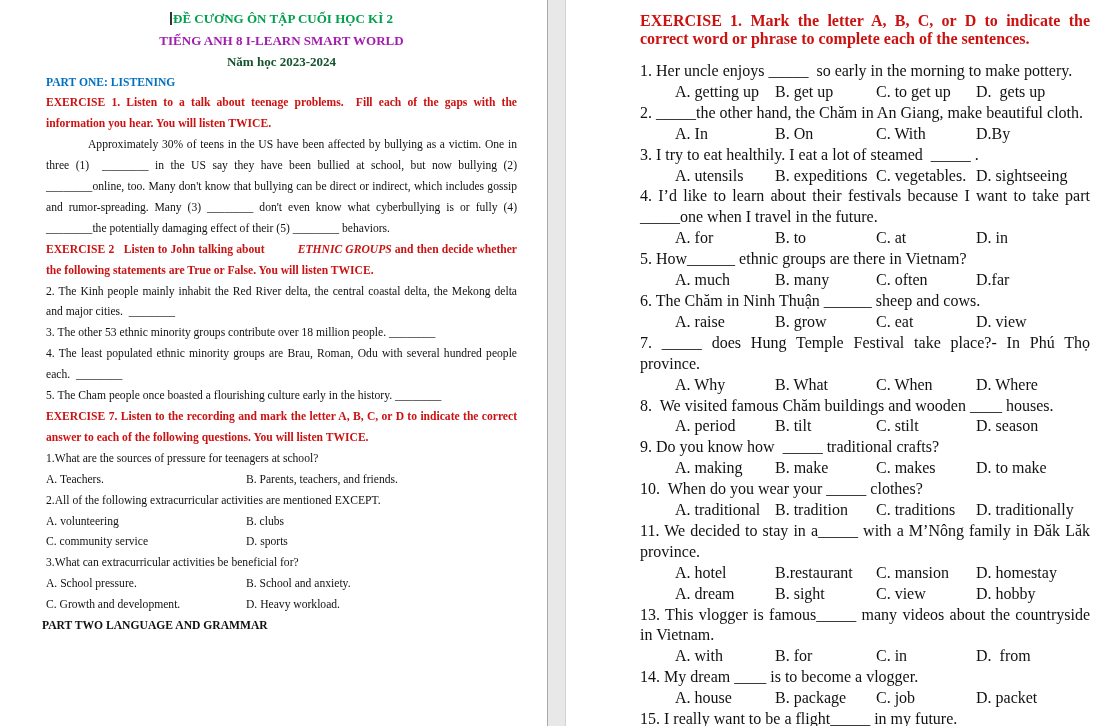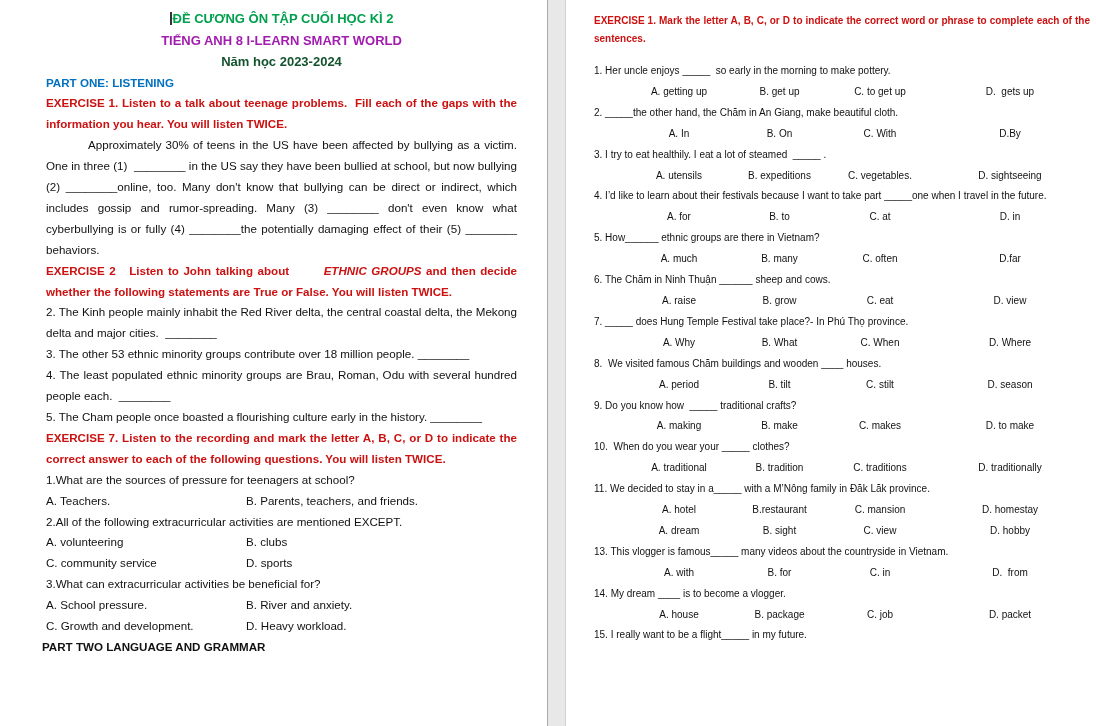--- a/index.html
+++ b/index.html
@@ -1,42 +1,42 @@
 <!DOCTYPE html>
 <html lang="en"><head>
 <meta charset="utf-8">
 <style>
   html,body{margin:0;padding:0;background:#ffffff;}
   .screen{
     width:1096px;height:726px;overflow:hidden;display:flex;
-    font-family:Liberation Sans, sans-serif;
+    font-family:Liberation Serif, serif;
     color:#111;background:#fff;
   }
   
   .page{box-sizing:border-box;background:#fff;}
   .page-left{width:547px;padding:8px 30px 0 46px;}
   .gutter{width:17px;background:#e8e8e8;border-left:1px solid #a9a9a9;border-right:1px solid #d2d2d2;height:726px;}
-  .page-right{flex:1;padding:12px 6px 0 28px;font-size:10px;line-height:20.9px;}
+  .page-right{flex:1;padding:12px 6px 0 74px;font-size:16px;line-height:20.9px;}
   
   .page-left{font-size:11.6px;line-height:20.9px;}
   .title-line{font-size:13px;font-weight:700;line-height:21.5px;text-align:center;white-space:nowrap;}
   .t1{color:#00a14d;}
   .t2{color:#a21caf;}
   .t3{color:#14532d;}
   .text-cursor{display:inline-block;width:2px;height:13px;background:#333;vertical-align:-2px;margin-right:1px;}
   .part-heading{color:#0070c0;font-weight:700;}
   .ex-heading{color:#cc1111;font-weight:700;text-align:justify;}
   .ex-heading em{font-style:italic;margin-left:30px;}
   .para{text-align:justify;text-indent:42px;}
   .line{text-align:justify;}
   .opt2{display:grid;grid-template-columns:200px 1fr;}
   .part-two{font-weight:700;margin-left:-4px;}
   
   .ex-heading-tight{color:#cc1111;font-weight:700;text-align:justify;line-height:18px;margin-bottom:13px;}
-  .opt4{display:grid;grid-template-columns:100px 101px 100px 1fr;padding-left:35px;text-align:center;}
+  .opt4{display:grid;grid-template-columns:100px 101px 100px 1fr;padding-left:35px;}
   .opt4 span,.opt2 span{white-space:nowrap;overflow:hidden;}
 </style>
 </head>
 <body>
 
 <div class="screen">
 
   <div class="page page-left">
     <div class="title-line t1">
       <span class="text-cursor"></span><span>ĐỀ CƯƠNG ÔN TẬP CUỐI HỌC KÌ 2</span>
@@ -83,21 +83,21 @@
     <div class="opt2">
       <span>C. community service</span>
       <span>D. sports</span>
     </div>
   </div>
 
   <div class="mcq">
     <div class="line">3.What can extracurricular activities be beneficial for?</div>
     <div class="opt2">
       <span>A. School pressure.</span>
-      <span>B. River and anxiety.</span>
+      <span>B. School and anxiety.</span>
     </div>
     <div class="opt2">
       <span>C. Growth and development.</span>
       <span>D. Heavy workload.</span>
     </div>
   </div>
 </div>
 
     <div class="part-two">PART TWO LANGUAGE AND GRAMMAR</div>
   </div>

